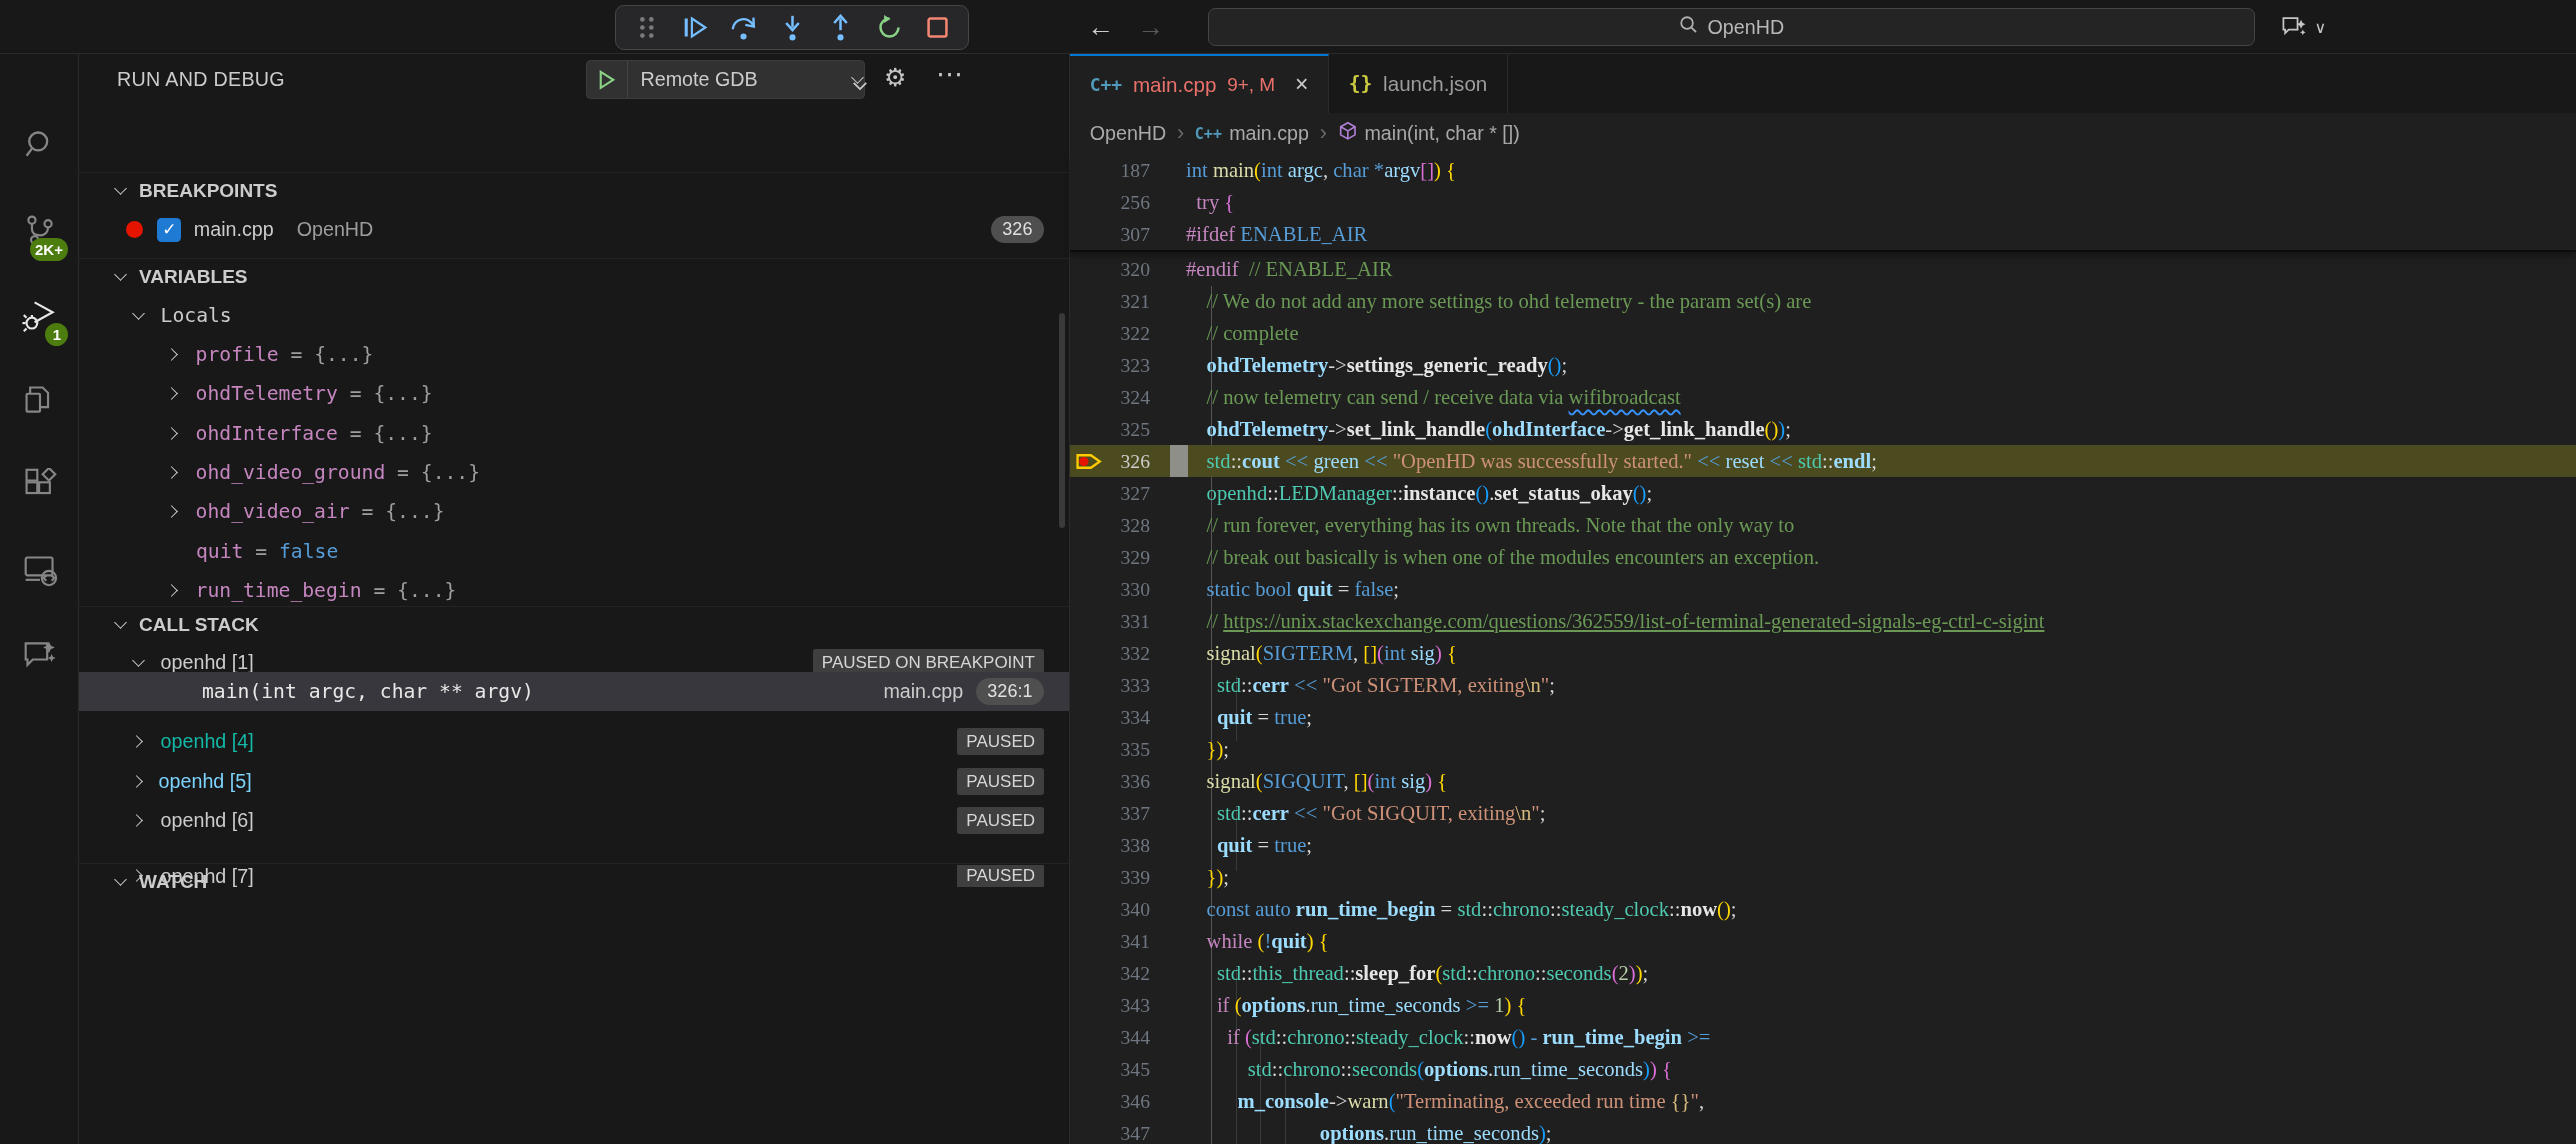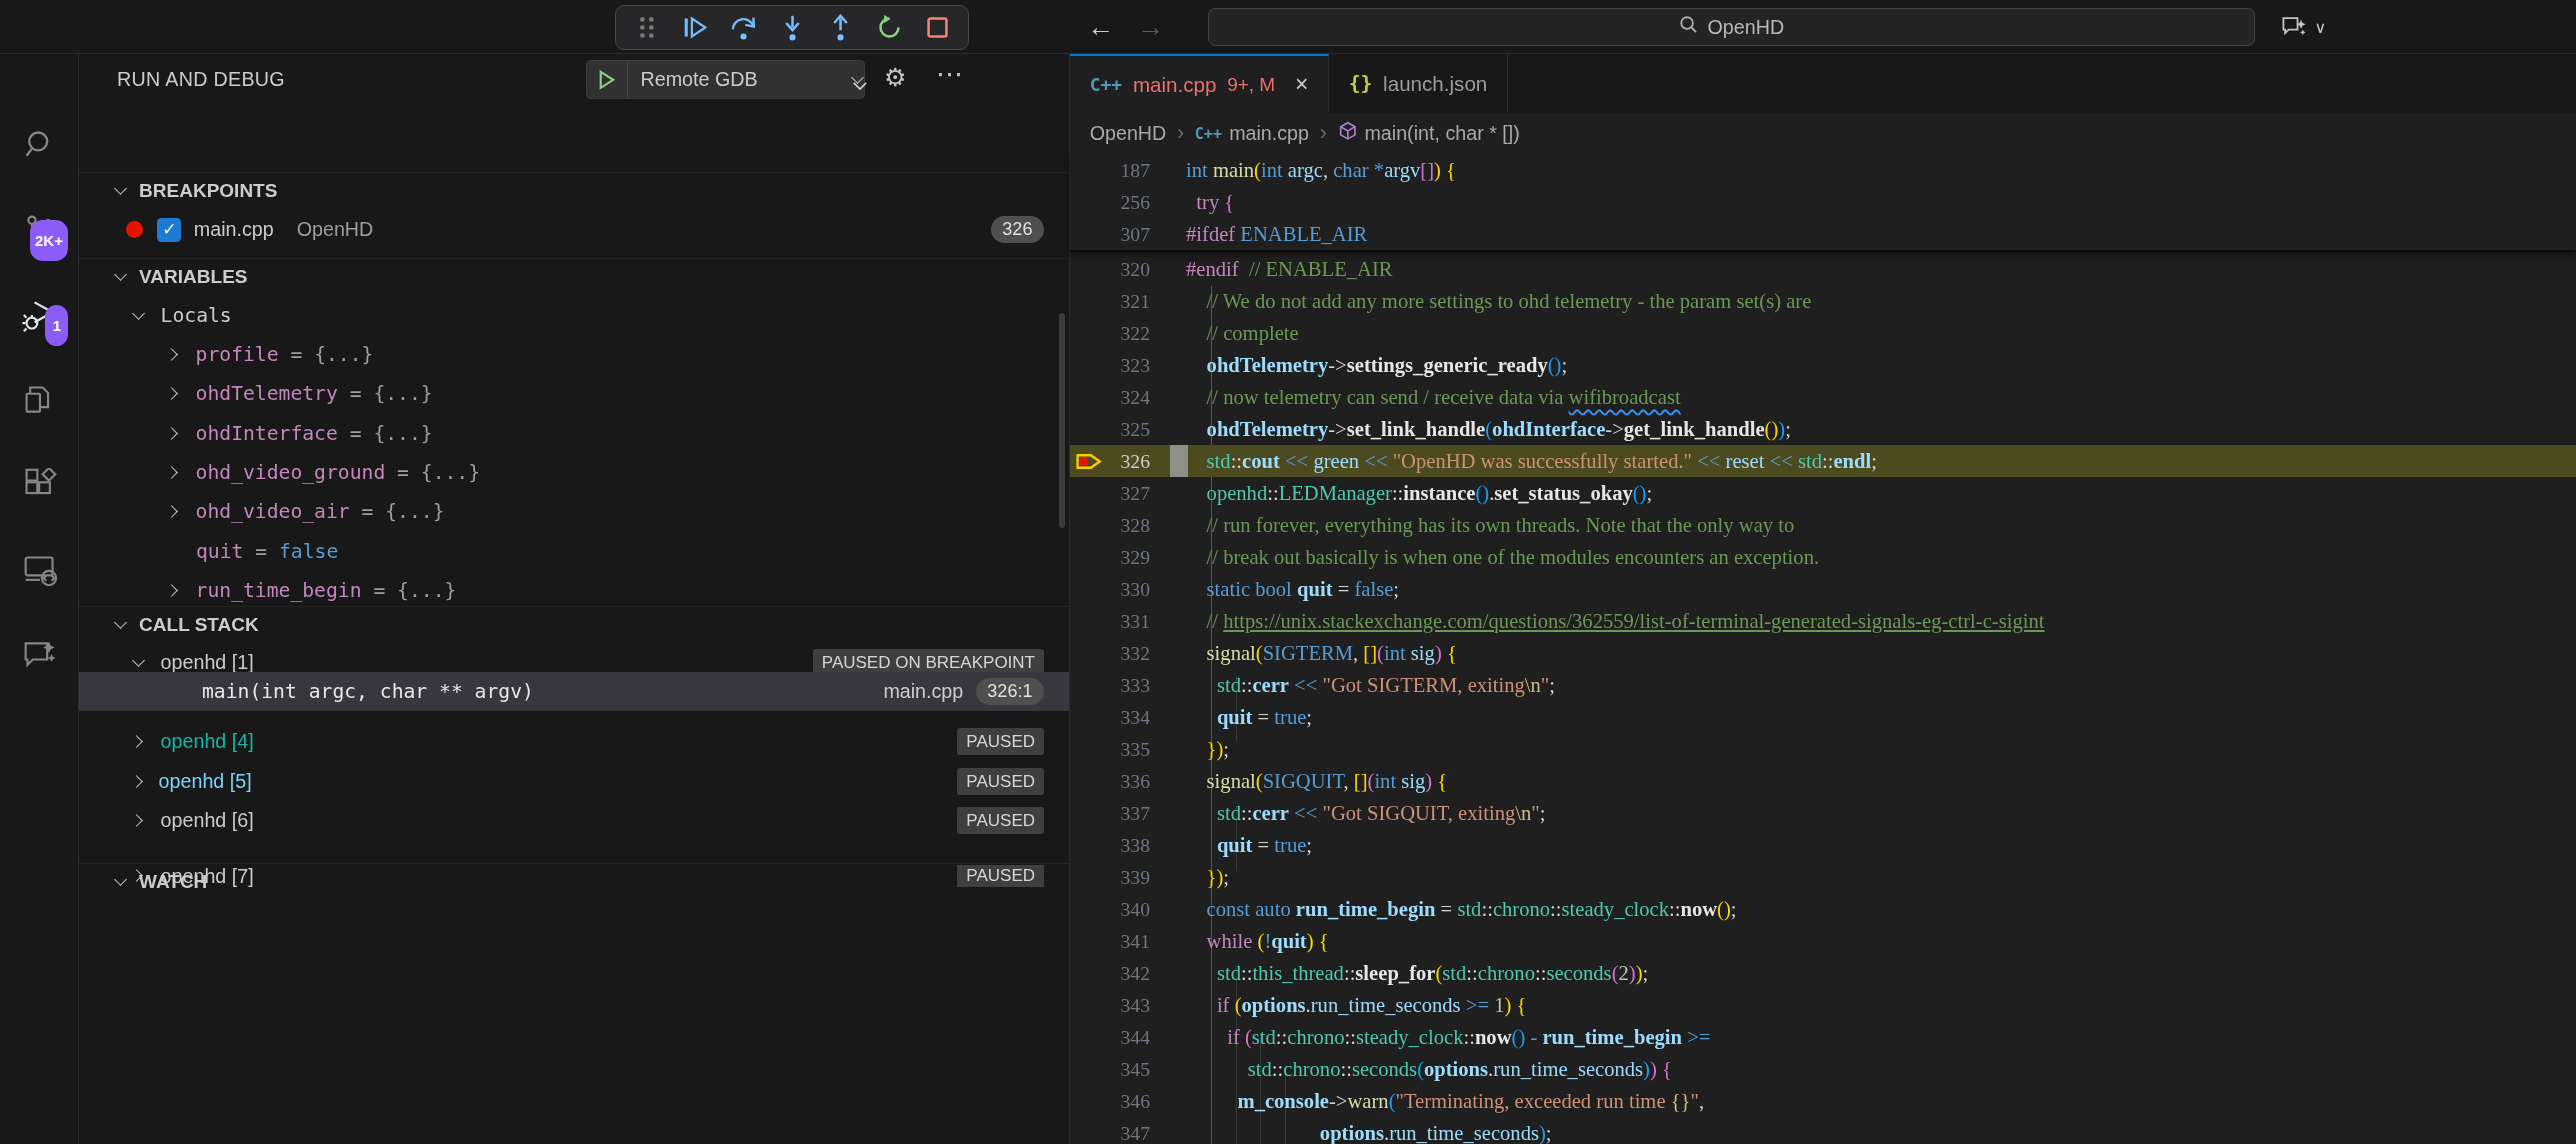--- a/index.html
+++ b/index.html
@@ -19,22 +19,22 @@
   #command-center { position:absolute; left:1208px; top:8px; width:1047px; height:38px;
     background:#242424; border:0.9px solid #454545; border-radius:7.2px;
     display:flex; align-items:center; justify-content:center; gap:9px;
     color:#b8b8b8; font-size:19.7px; }
   #copilot-area { position:absolute; left:2279px; top:10.7px; display:flex; align-items:center; gap:5.4px; }
 
   
   #activitybar { position:absolute; left:0; top:54px; width:79px; bottom:0;
     background:#181818; border-right:0.9px solid #2b2b2b; }
   .act-item { position:absolute; left:0; width:79px; height:81px; display:flex; align-items:center; justify-content:center; cursor:pointer; }
-  .act-badge { position:absolute; right:10.7px; bottom:10.7px; background:#8b5cf6; color:#fff;
-    font-size:15px; font-weight:bold; border-radius:12.5px; min-width:23px; height:41px;
+  .act-badge { position:absolute; right:10.7px; bottom:10.7px; background:#4d7c0f; color:#fff;
+    font-size:15px; font-weight:bold; border-radius:12.5px; min-width:23px; height:23px;
     display:flex; align-items:center; justify-content:center; padding:0 5.4px; }
 
   
   #sidebar { position:absolute; left:79px; top:54px; width:991px; bottom:0;
     background:#181818; border-right:0.9px solid #2b2b2b; font-size:19.7px; }
   #sb-header { position:absolute; left:0; top:0; width:100%; height:50px; }
   #sb-title { position:absolute; left:38px; top:14.3px; font-size:19.7px; color:#cccccc; letter-spacing:0.3px; }
   #launch-select { position:absolute; left:507px; top:6.3px; width:279px; height:39px;
     background:#313131; border:0.9px solid #3c3c3c; border-radius:4.5px;
     display:flex; align-items:center; cursor:pointer; }

